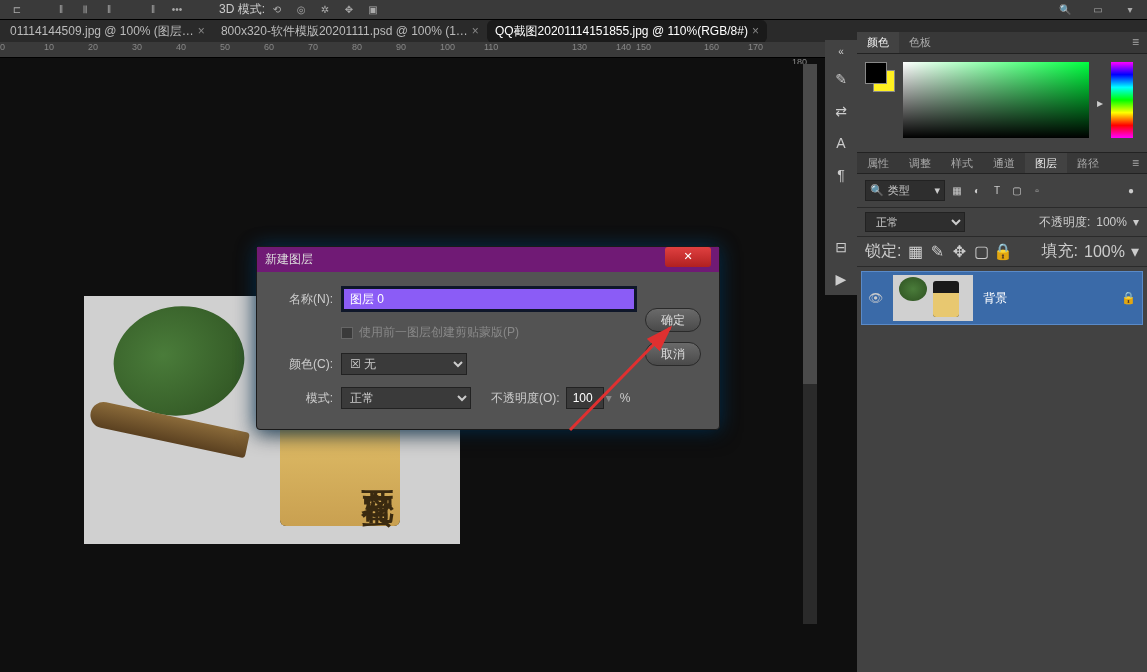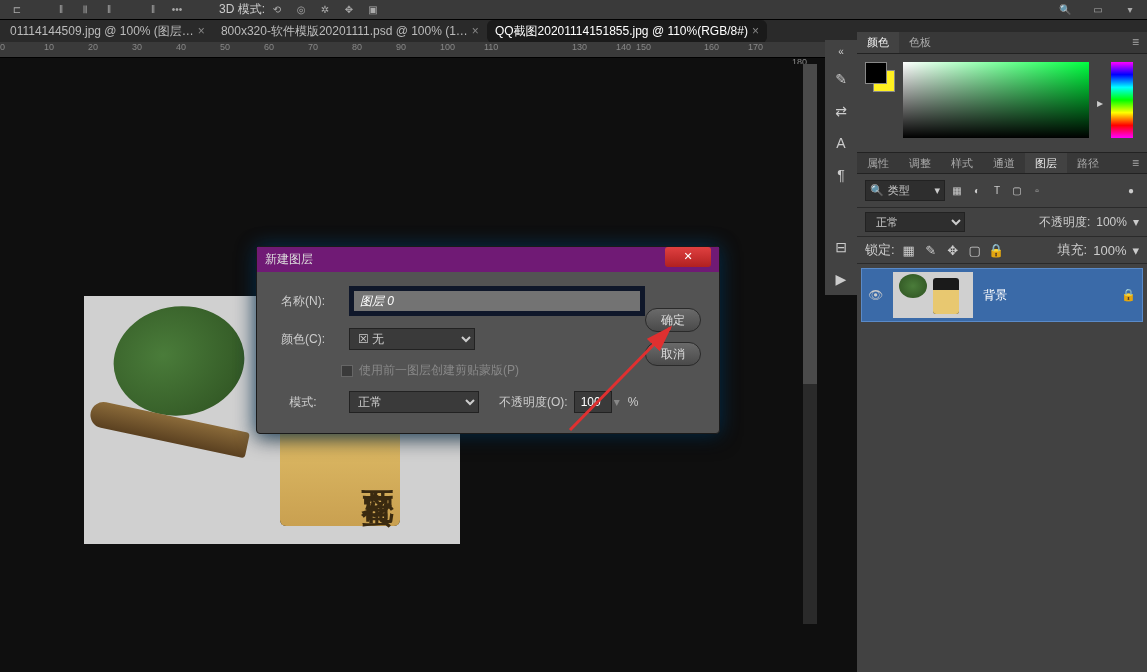--- a/index.html
+++ b/index.html
@@ -147,32 +147,32 @@
   padding: 14px 16px 20px 16px;
   position: relative;
 }
 .dialog-row {
   display: flex;
   align-items: center;
   margin-bottom: 12px;
 }
 .dialog-label {
   width: 60px;
-  text-align: center;
-  margin-right: 16px;
+  text-align: right;
+  margin-right: 8px;
   color: #ccc;
 }
 .dialog-input {
   background: #3a3a3a;
   border: 1px solid #222;
   color: #fff;
   padding: 3px 6px;
   font-size: 12px;
 }
-.dialog-input.name { width: 296px; background: #737373; border: 5px solid #0f172a; font-style: italic; }
+.dialog-input.name { width: 296px; background: #8b5cf6; border: 3px solid #0f172a; }
 .dialog-select {
   background: #3a3a3a;
   border: 1px solid #222;
   color: #ccc;
   padding: 2px 4px;
   font-size: 12px;
 }
 .dialog-btn {
   position: absolute;
   right: 18px;
@@ -281,21 +281,21 @@
   border-bottom: 1px solid #2a2a2a;
 }
 .layer-row2 .sel {
   background: #2e2e2e; border: 1px solid #222; padding: 2px 6px; font-size: 11px; color: #ccc; width: 100px;
 }
 .layer-lock-row {
   padding: 4px 8px;
   display: flex;
   align-items: center;
   gap: 6px;
-  font-size: 13px;
+  font-size: 16px;
   color: #ccc;
   border-bottom: 1px solid #2a2a2a;
 }
 .lock-icon { width: 16px; height: 16px; display:flex;align-items:center;justify-content:center; }
 .layer-list {
   padding: 4px;
 }
 .layer-item {
   display: flex;
   align-items: center;
@@ -434,28 +434,28 @@
   <div class="dialog-title">
     <span>新建图层</span>
     <div class="dialog-close">✕</div>
   </div>
   <div class="dialog-body">
     <div class="dialog-row">
       <span class="dialog-label">名称(N):</span>
       <input class="dialog-input name" value="图层 0" style="">
     </div>
     <div class="dialog-row">
+      <div class="checkbox"></div>
+      <span style="color:#888">使用前一图层创建剪贴蒙版(P)</span>
+    </div>
+    <div class="dialog-row">
       <span class="dialog-label">颜色(C):</span>
       <select class="dialog-select" style="width:126px">
         <option>☒ 无</option>
       </select>
-    </div>
-    <div class="dialog-row">
-      <div class="checkbox"></div>
-      <span style="color:#888">使用前一图层创建剪贴蒙版(P)</span>
     </div>
     <div class="dialog-row" style="margin-bottom:0">
       <span class="dialog-label">模式:</span>
       <select class="dialog-select" style="width:130px">
         <option>正常</option>
       </select>
       <span style="margin-left:20px">不透明度(O):</span>
       <input class="dialog-input" style="width: 38px; margin-left: 6px;" value="100">
       <span style="margin-left:2px;color:#888">▾</span>
       <span style="margin-left:8px">%</span>

